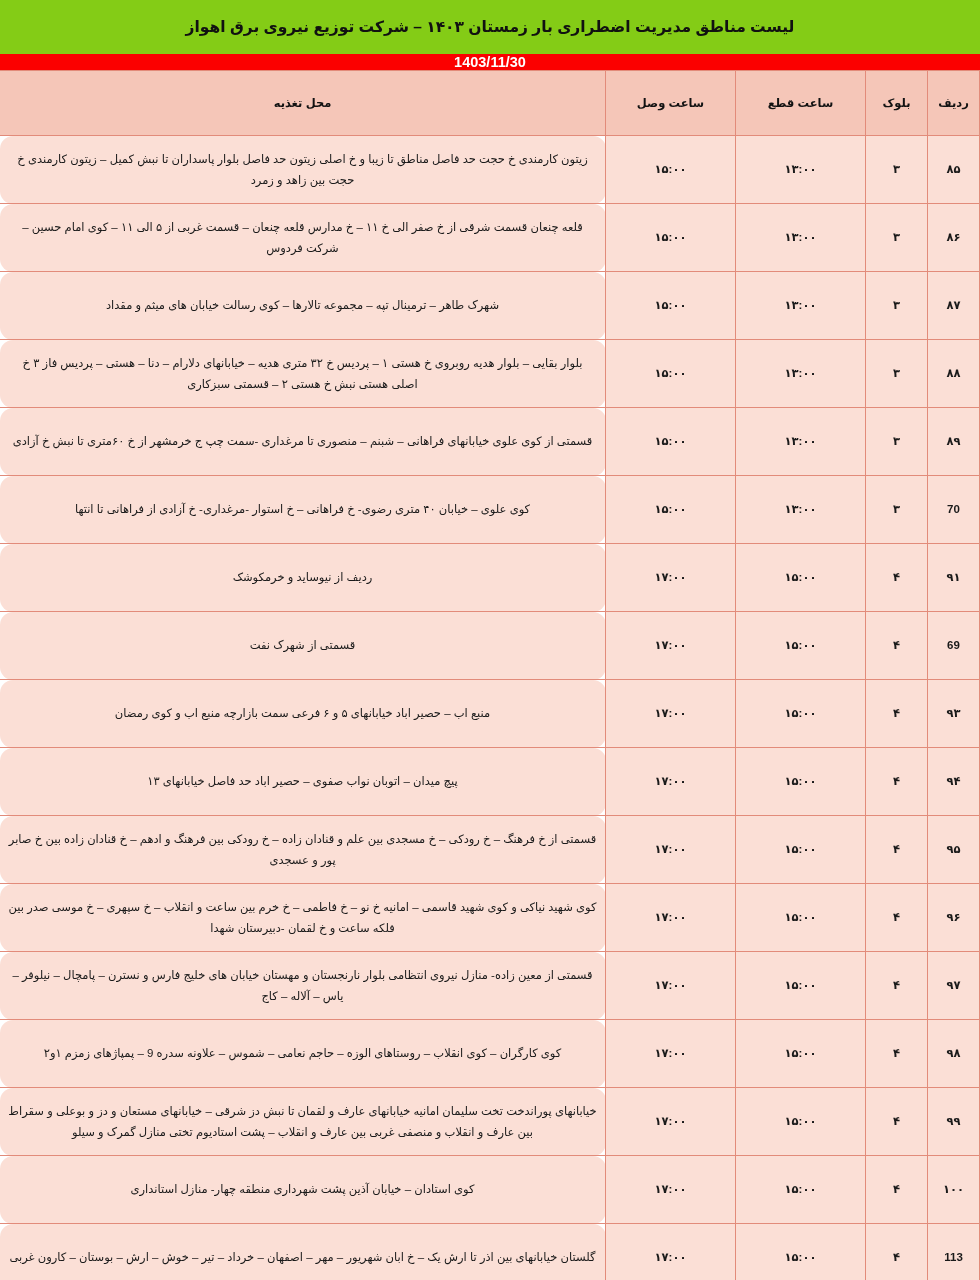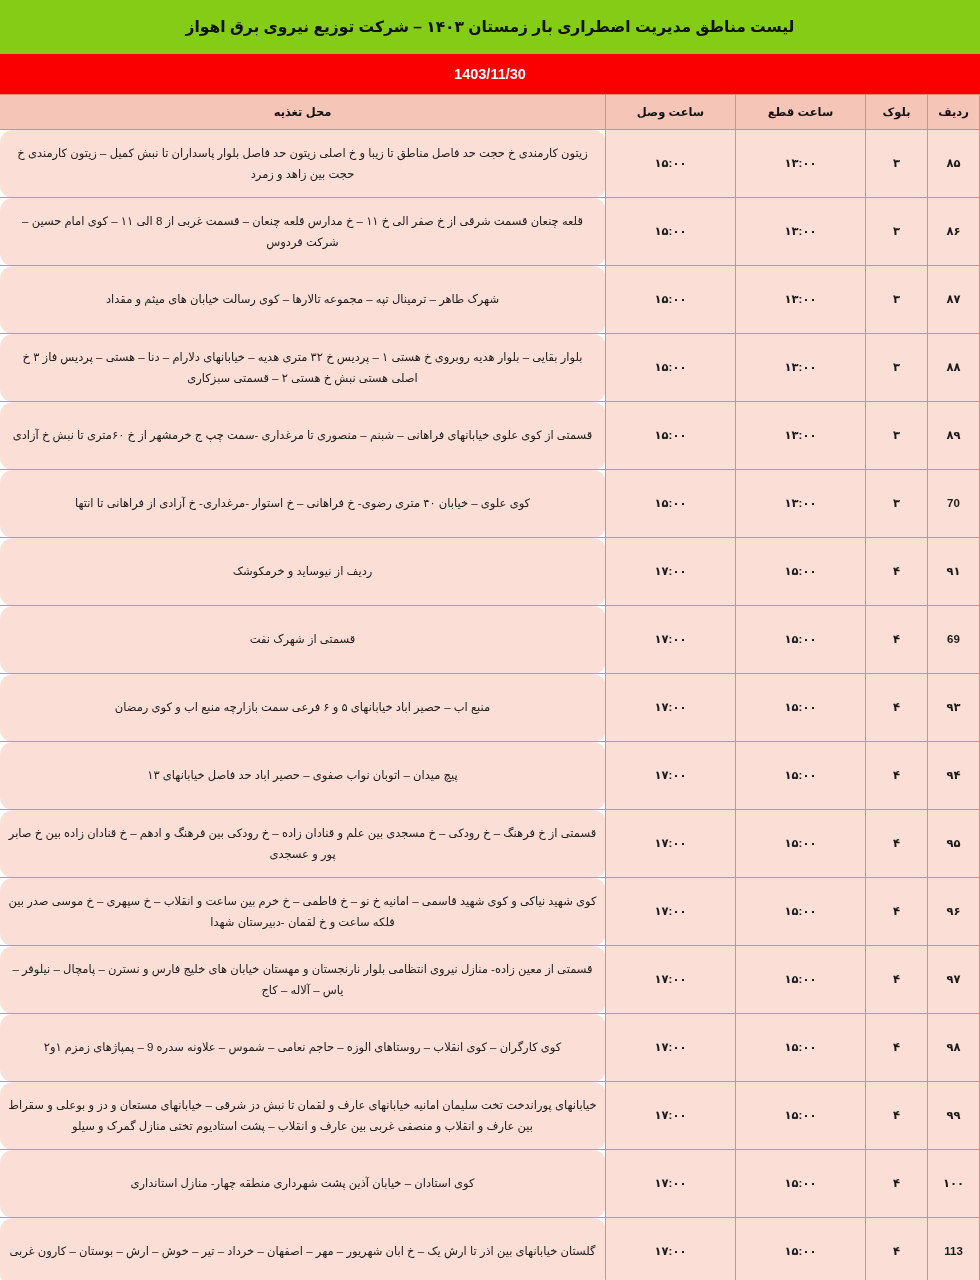--- a/index.html
+++ b/index.html
@@ -27,21 +27,21 @@
   }
   .title-banner .title-text {
     font-size: 15.5px;
     font-weight: bold;
     color: #111111;
     letter-spacing: 0;
   }
   
   .date-banner {
     background: #fb0000;
-    height: 40px;
+    height: 16px;
     display: flex;
     align-items: center;
     justify-content: center;
   }
   .date-banner .date-text {
     color: #ffffff;
     font-size: 14.5px;
     font-weight: bold;
     direction: ltr;
   }
@@ -55,21 +55,21 @@
   table.outage th, table.outage td {
     border: 1px solid #e28b7a;
     vertical-align: middle;
   }
   table.outage thead th {
     background: #f5c6b8;
     font-size: 11.5px;
     font-weight: bold;
     color: #121212;
     height: 26px;
-    padding: 4px 3px;
+    padding: 19px 3px;
   }
   col.c-row   { width: 52px; }
   col.c-block { width: 62px; }
   col.c-off   { width: 130px; }
   col.c-on    { width: 130px; }
   col.c-area  { width: 606px; }
 
   table.outage tbody td {
     background: #fbdfd6;
     font-size: 11.5px;
@@ -125,21 +125,21 @@
           <td class="cell-center">۳</td>
           <td class="cell-center">۱۳:۰۰</td>
           <td class="cell-center">۱۵:۰۰</td>
           <td class="cell-area">زیتون کارمندی خ حجت حد فاصل مناطق تا زیبا و خ اصلی زیتون حد فاصل بلوار پاسداران تا نبش کمیل – زیتون کارمندی خ حجت بین زاهد و زمرد</td>
         </tr>
         <tr>
           <td class="cell-center">۸۶</td>
           <td class="cell-center">۳</td>
           <td class="cell-center">۱۳:۰۰</td>
           <td class="cell-center">۱۵:۰۰</td>
-          <td class="cell-area">قلعه چنعان قسمت شرقی از خ صفر الی خ ۱۱ – خ مدارس قلعه چنعان – قسمت غربی از 8 الی ۱۱ – کوی امام حسین – شرکت فردوس</td>
+          <td class="cell-area">قلعه چنعان قسمت شرقی از خ صفر الی خ ۱۱ – خ مدارس قلعه چنعان – قسمت غربی از ۵ الی ۱۱ – کوی امام حسین – شرکت فردوس</td>
         </tr>
         <tr>
           <td class="cell-center">۸۷</td>
           <td class="cell-center">۳</td>
           <td class="cell-center">۱۳:۰۰</td>
           <td class="cell-center">۱۵:۰۰</td>
           <td class="cell-area">شهرک طاهر – ترمینال تپه  – مجموعه تالارها – کوی رسالت خیابان های میثم و مقداد</td>
         </tr>
         <tr>
           <td class="cell-center">۸۸</td>

